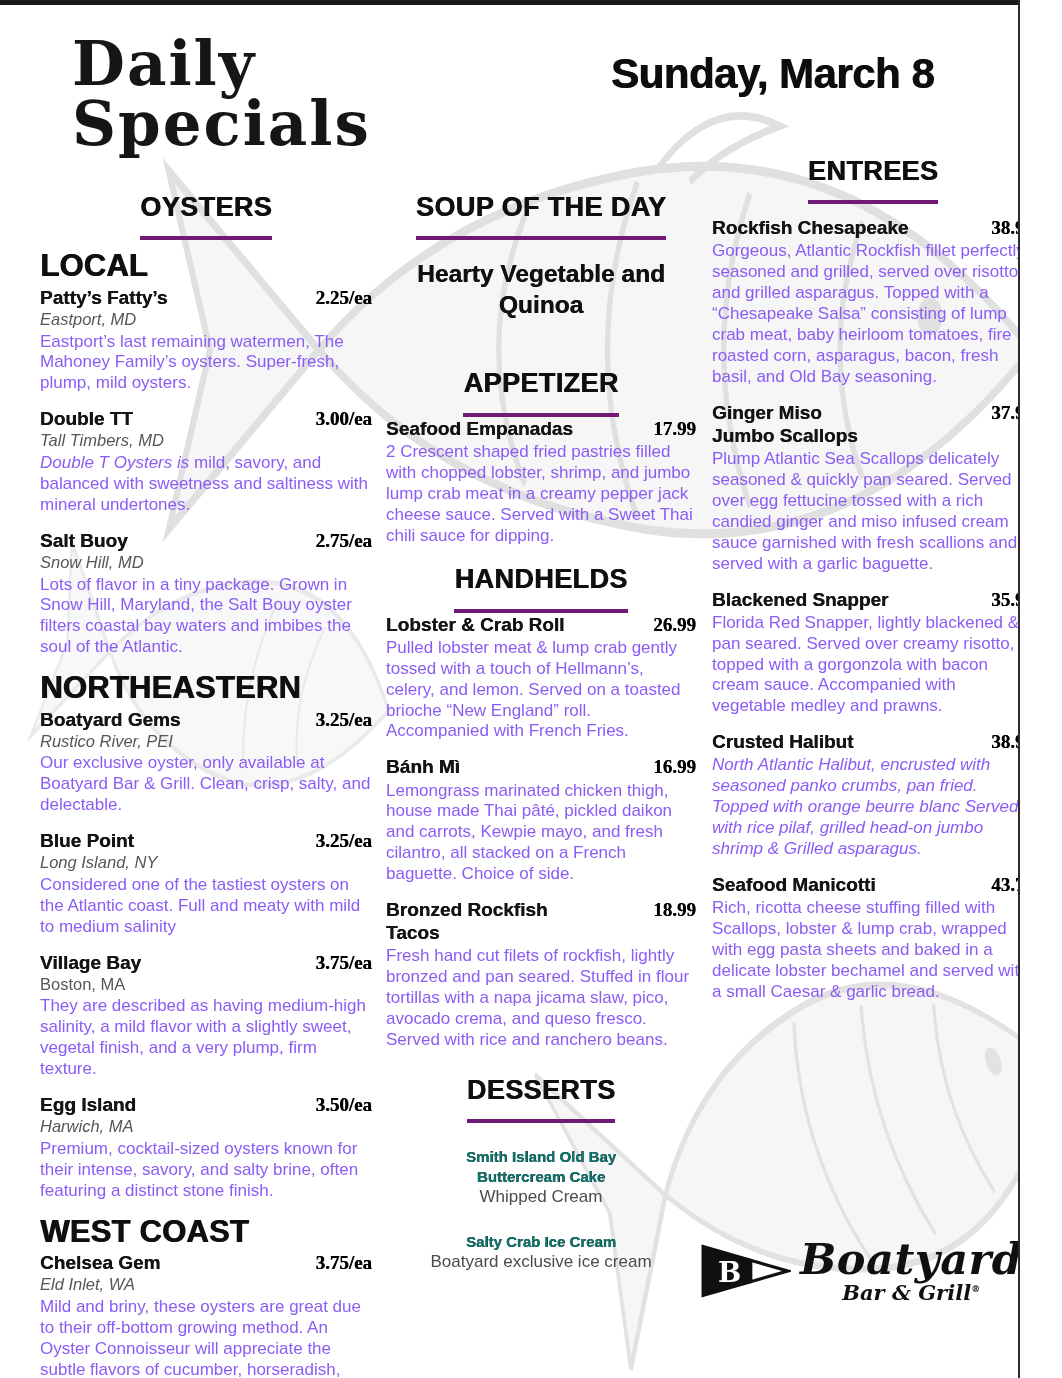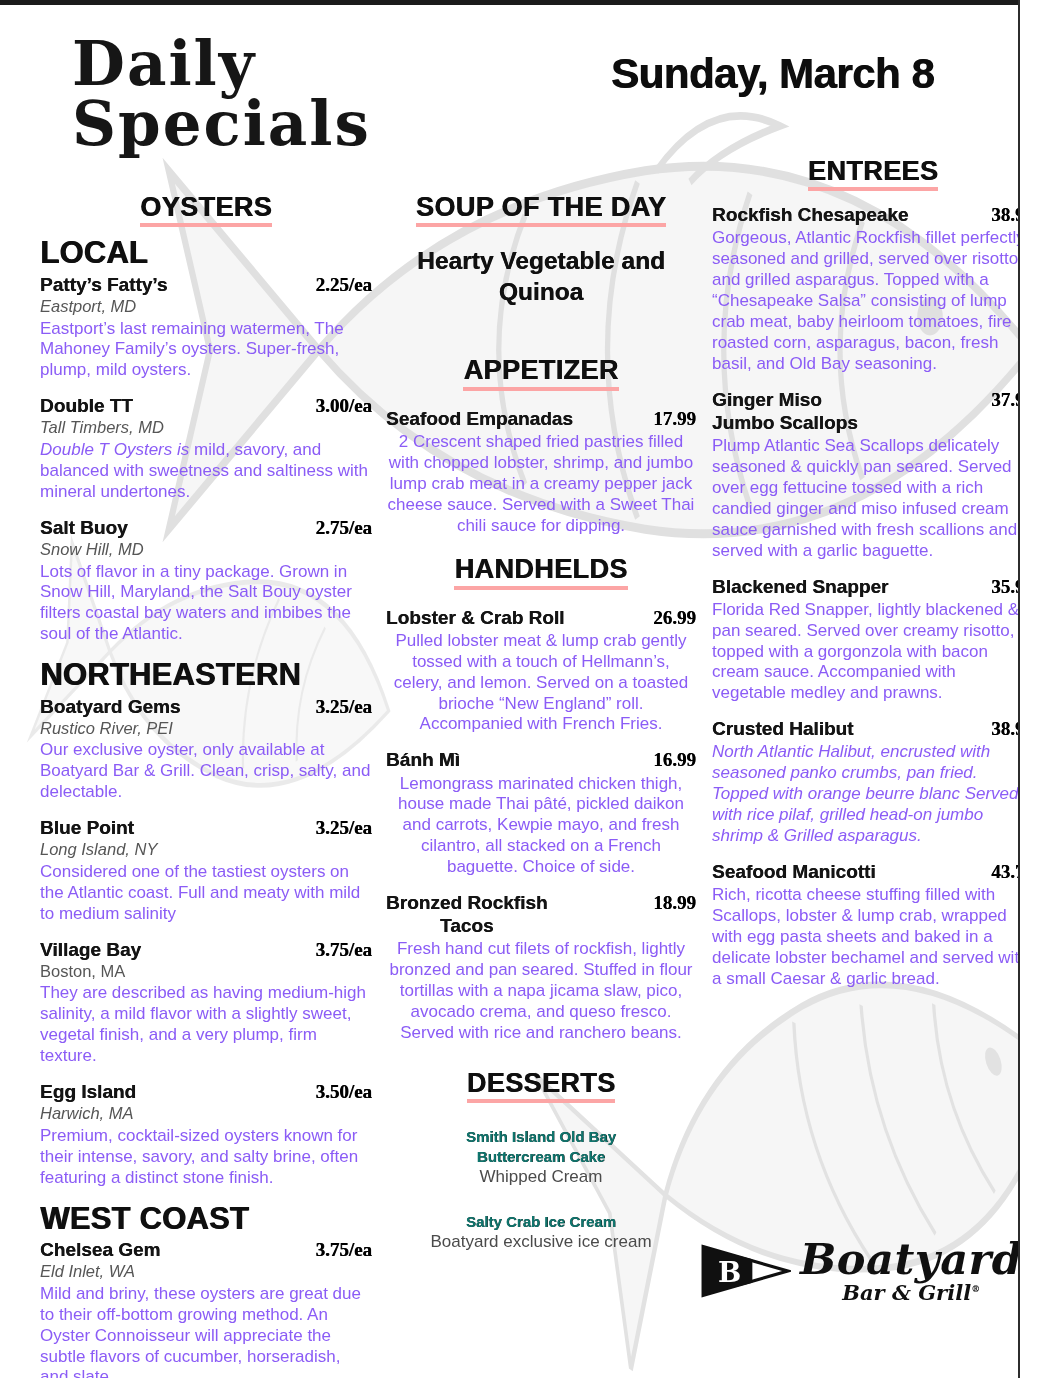--- a/index.html
+++ b/index.html
@@ -21,21 +21,21 @@
     color:#0d0d0d;letter-spacing:-.5px;text-shadow:.8px 0 0 #0d0d0d;}
 
   
   .col{position:absolute;z-index:2;}
   .col-left{left:40px;top:192px;width:332px;}
   .col-mid{left:386px;top:192px;width:310px;}
   .col-right{left:712px;top:156px;width:322px;}
 
   .sec-header-wrap{text-align:center;}
   .sec-header{display:inline-block;font-weight:bold;font-size:27px;letter-spacing:.4px;
-    color:#0f0f0f;border-bottom:4px solid #fca5a5;padding-bottom:1px;line-height:1.12;
+    color:#0f0f0f;border-bottom:4px solid #701a75;padding-bottom:14px;line-height:1.12;
     text-shadow:.7px 0 0 #0f0f0f;}
 
   .group-heading{font-size:31px;font-weight:bold;color:#0f0f0f;letter-spacing:.2px;
     margin:9px 0 3px;line-height:1.08;text-shadow:.9px 0 0 #0f0f0f;}
 
   .menu-item{margin-bottom:13px;}
   .item-row{display:flex;justify-content:space-between;align-items:baseline;}
   .item-name{font-weight:bold;font-size:19px;color:#141414;line-height:1.22;
     text-shadow:.35px 0 0 #141414;padding-right:8px;white-space:pre-line;}
   .item-price{font-weight:bold;font-size:19px;color:#000000;white-space:nowrap;
@@ -43,21 +43,21 @@
   .item-location{font-style:italic;font-size:16.5px;color:#565656;line-height:1.25;}
   .item-location.upright{font-style:normal;}
   .item-desc{font-size:17px;color:#8b5cf6;line-height:1.23;margin-top:2px;}
   .item-desc.italic{font-style:italic;}
   .item-desc em{}
 
   
   .soup-item{font-weight:bold;font-size:24.5px;color:#101010;text-align:center;line-height:1.25;
     margin:19px auto 0;width:300px;text-shadow:.45px 0 0 #101010;white-space:pre-line;}
   .mt-appetizer{margin-top:48px;}
-  .mt-items{margin-top:16px;text-align:center;}
+  .mt-items{}
   .mt-handhelds{margin-top:18px;}
   .mt-desserts{margin-top:24px;}
   .mt-entree-items{margin-top:12px;}
 
   .dessert-item{text-align:center;margin-top:24px;}
   .dessert-name{font-weight:bold;font-size:15px;line-height:1.3;color:#0f766e;
     text-shadow:.35px 0 0 #121212;white-space:pre-line;}
   .dessert-line{font-size:17px;color:#4b4b4b;line-height:1.28;}
 
   

